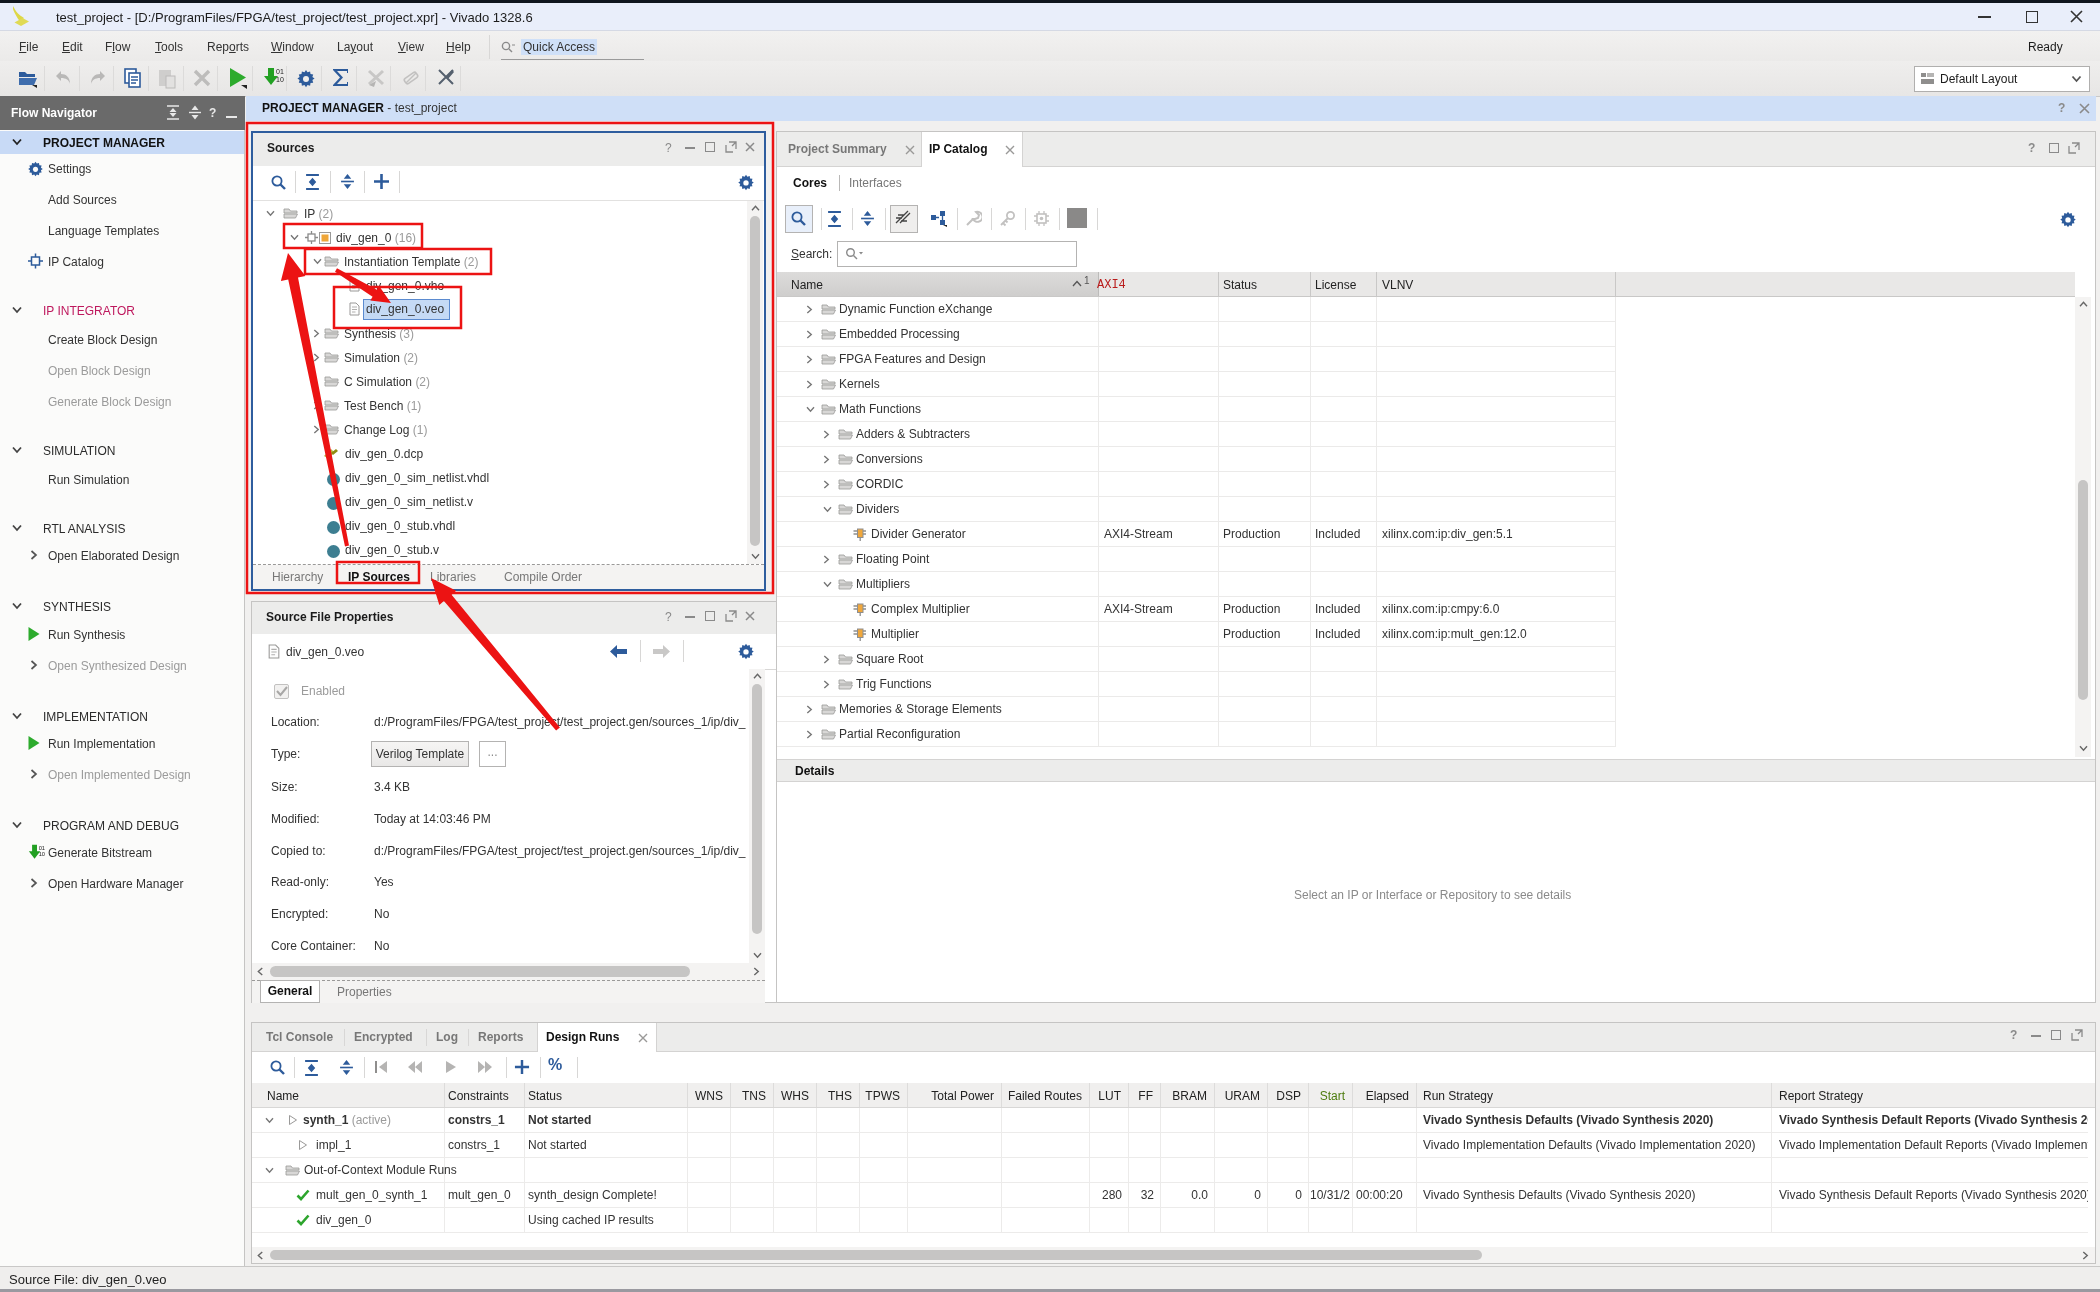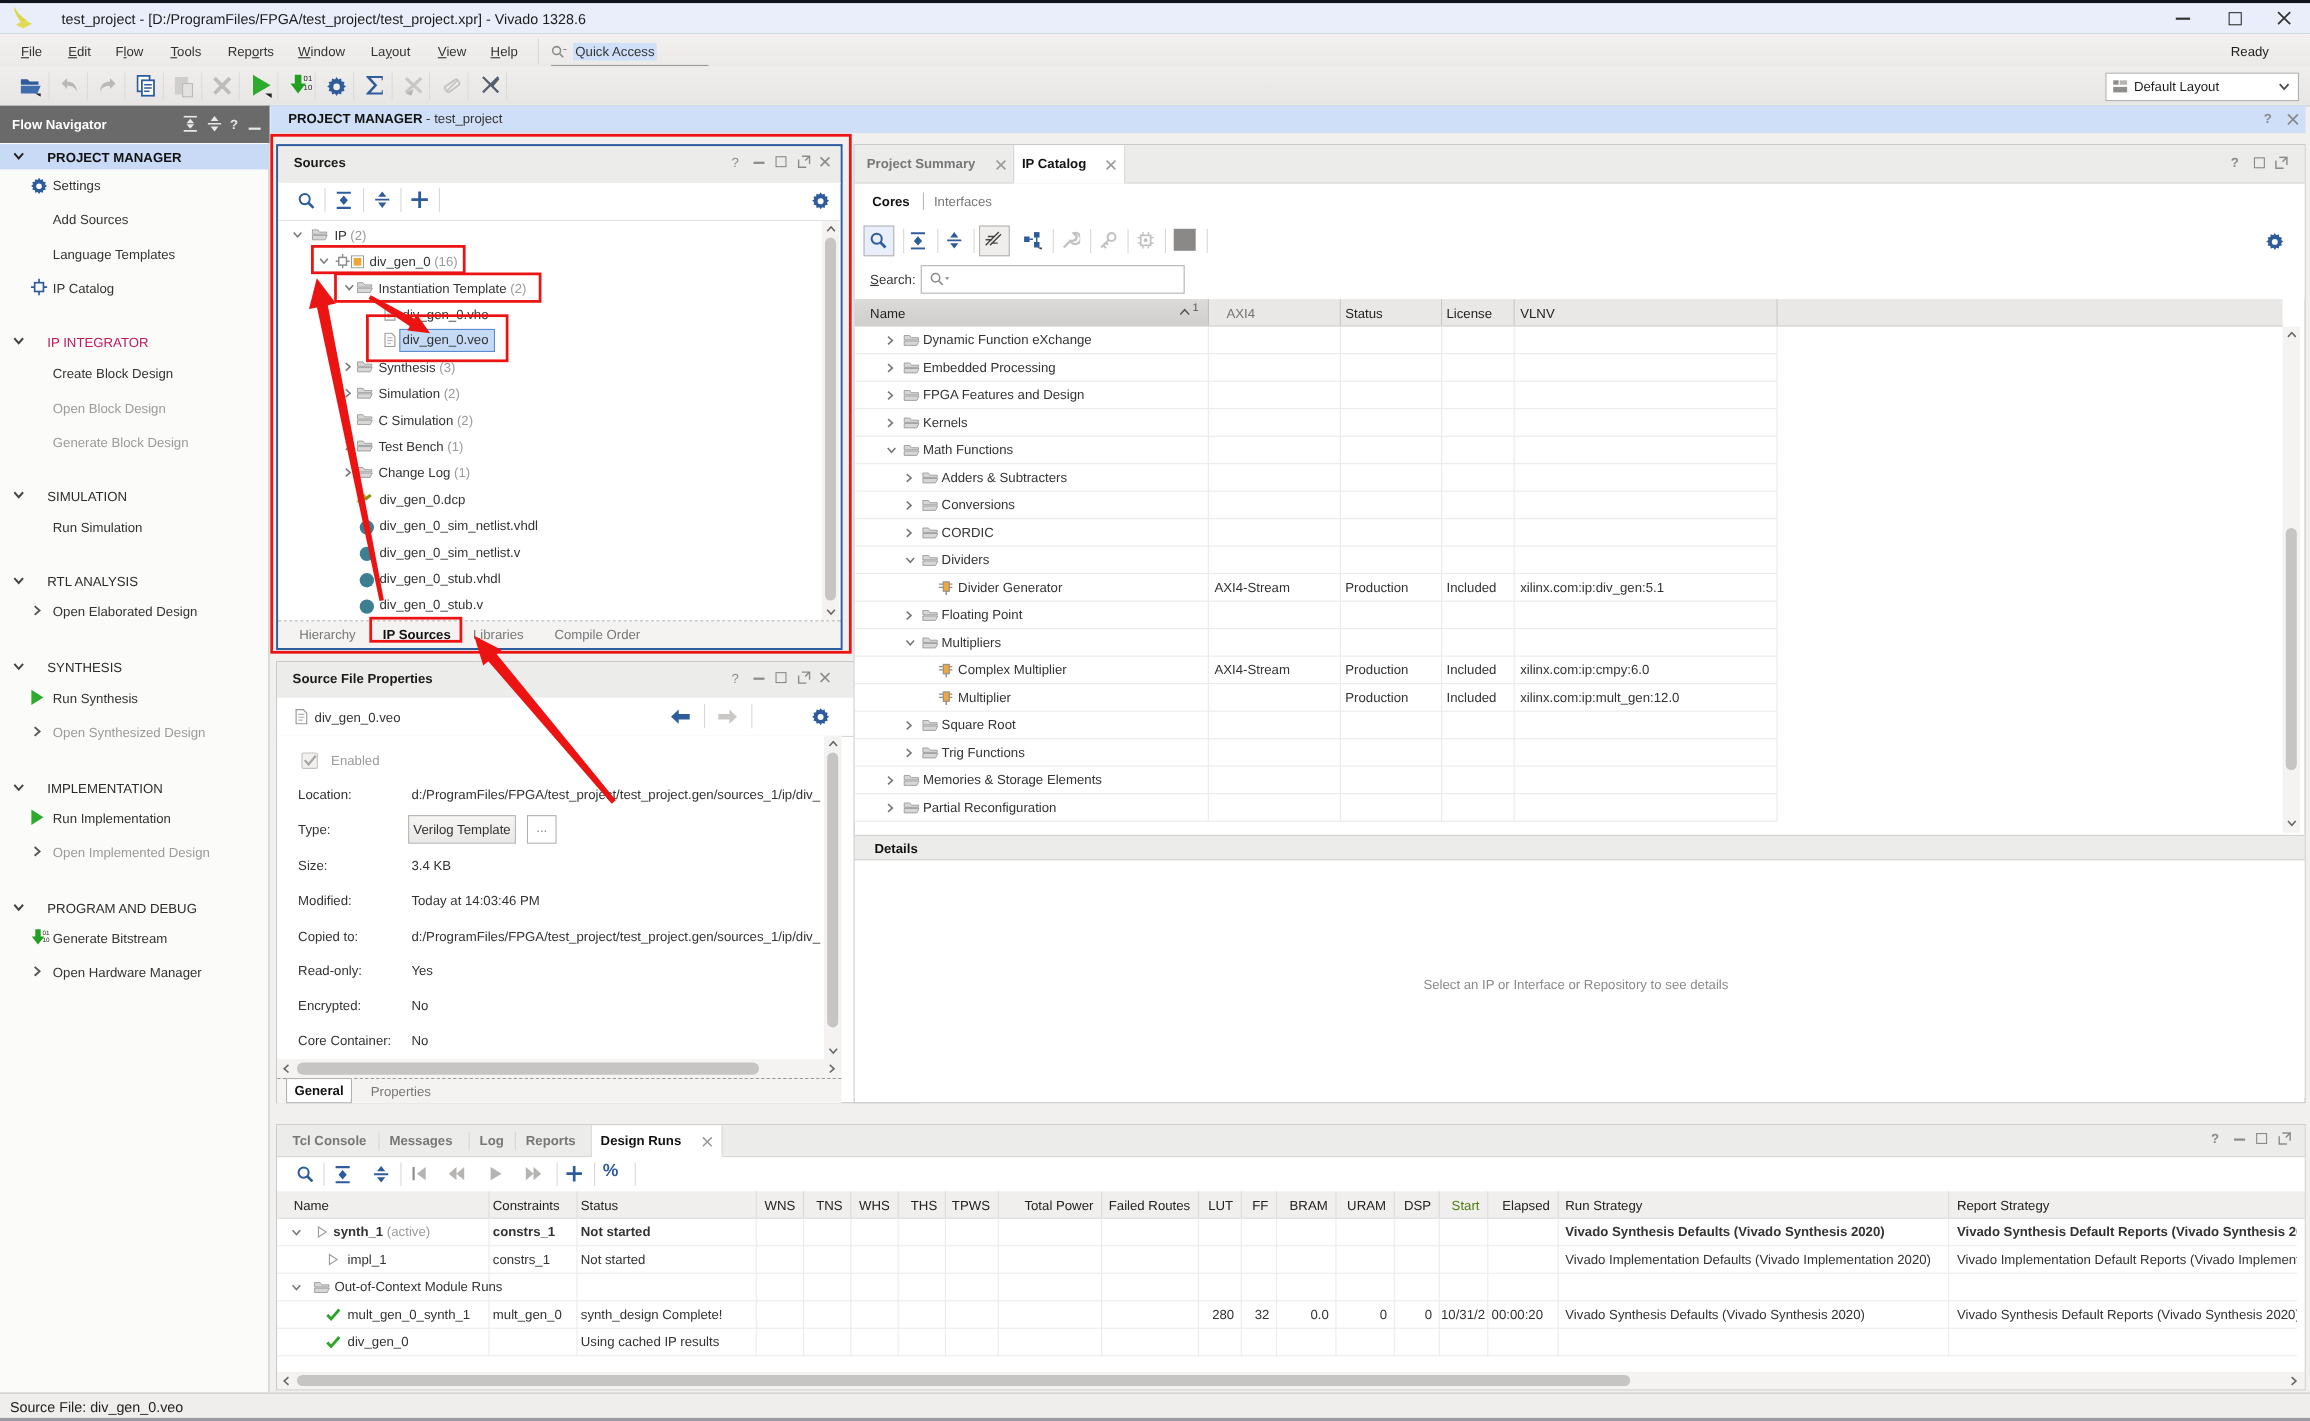--- a/index.html
+++ b/index.html
@@ -572,21 +572,21 @@
       </svg>
   </div>
 
   <div class="ab" style="left:0;top:140px;width:1298px;height:25px;background:#e9e8e7;border-bottom:1px solid #c9c8c7;box-sizing:border-box;">
     <span class="ab" style="left:0;top:0;width:321px;height:24px;background:linear-gradient(#dcdbda,#cfcecd);border-right:1px solid #bcbbba;"></span>
     <span class="ab lh" style="left:14px;top:5px;color:#222;">Name</span>
     <svg class="ab" style="left:295px;top:8px;" width="11" height="8" viewBox="0 0 11 8">
         <path d="M1 6 L5 1.5 L9 6" stroke="#555" stroke-width="1.3" fill="none"></path>
       </svg>
     <span class="ab" style="left:307px;top:3px;font-size:10px;color:#555;">1</span>
-    <span class="ab lh" style="left:338px;top:5px;color:#737373;">AXI4</span>
+    <span class="ab lh" style="left:320px;top:5px;color:#b91c1c;font-family:Liberation Mono, monospace;">AXI4</span>
     <span class="ab lh" style="left:446px;top:5px;color:#222;">Status</span>
     <span class="ab lh" style="left:538px;top:5px;color:#222;">License</span>
     <span class="ab lh" style="left:605px;top:5px;color:#222;">VLNV</span>
     <span class="sep" style="left:441px;top:0;height:24px;background:#c9c8c7;"></span>
     <span class="sep" style="left:533px;top:0;height:24px;background:#c9c8c7;"></span>
     <span class="sep" style="left:599px;top:0;height:24px;background:#c9c8c7;"></span>
     <span class="sep" style="left:838px;top:0;height:24px;background:#c9c8c7;"></span>
   </div>
 
   <div id="iprows" class="ab wh" style="left:0;top:165px;width:1298px;height:450px;">
@@ -759,21 +759,21 @@
       </svg>
     <div class="thumb" style="left:3px;top:183px;width:10px;height:220px;"></div>
     <svg class="ab" style="left:4px;top:448px;" width="9" height="7" viewBox="0 0 10 8">
         <path d="M1 1.5 L5 6 L9 1.5" stroke="#666" stroke-width="1.6" fill="none"></path>
       </svg>
   </div>
 </div>
 <div id="runs" class="panel" style="left:251px;top:1022px;width:1845px;height:242px;box-sizing:border-box;">
 <div class="ab" style="left:0;top:0;width:1843px;height:29px;background:#ececeb;border-bottom:1px solid #d4d3d2;box-sizing:border-box;">
 <span class="ab lh tabtxt b" style="left:14px;top:6px;">Tcl Console</span>
-<span class="ab lh tabtxt b" style="left:102px;top:6px;">Messages</span>
+<span class="ab lh tabtxt b" style="left:102px;top:6px;">Encrypted</span>
 <span class="ab lh tabtxt b" style="left:184px;top:6px;">Log</span>
 <span class="ab lh tabtxt b" style="left:226px;top:6px;">Reports</span>
 <span class="sep" style="left:92px;top:6px;height:17px;"></span>
 <span class="sep" style="left:174px;top:6px;height:17px;"></span>
 <span class="sep" style="left:216px;top:6px;height:17px;"></span>
 <span class="ab" style="left:285px;top:0;width:120px;height:29px;background:#fff;border-left:1px solid #d4d3d2;border-right:1px solid #d4d3d2;box-sizing:border-box;"></span>
 <span class="ab lh b" style="left:294px;top:6px;color:#111;">Design Runs</span>
 <svg class="ab" style="left:386px;top:10px;" width="10" height="10" viewBox="0 0 10 10">
         <path d="M1 1 L9 9 M9 1 L1 9" stroke="#9a9998" stroke-width="1.4"></path>
       </svg>

